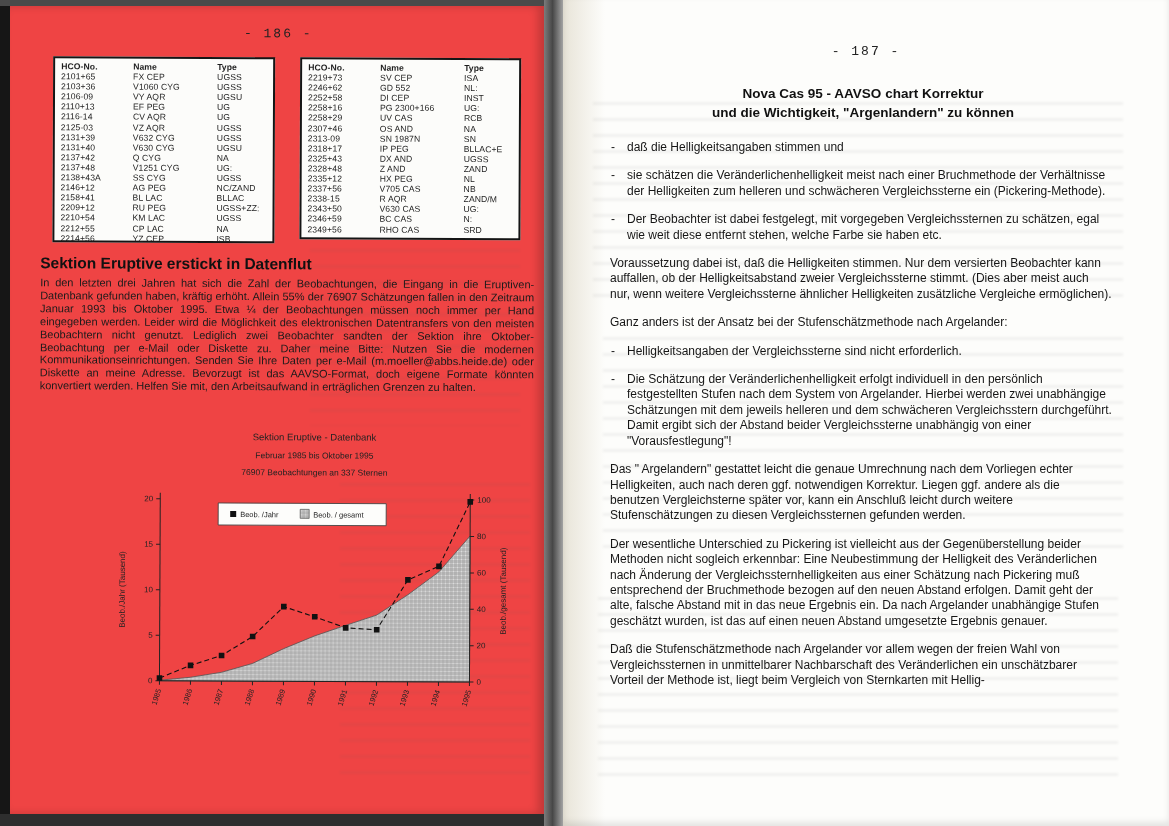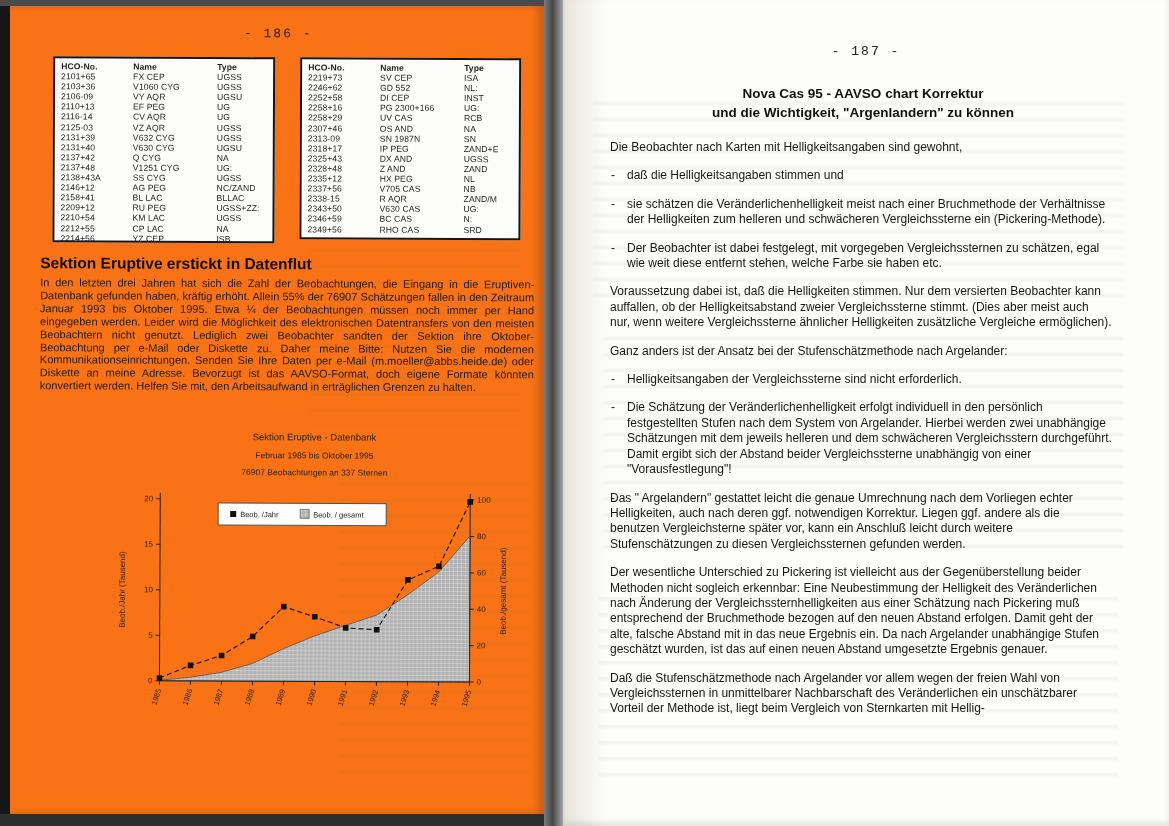--- a/index.html
+++ b/index.html
@@ -5,21 +5,21 @@
   html,body{margin:0;padding:0;background:#9a9a9a;}
   #stage{position:relative;width:1169px;height:826px;overflow:hidden;background:#8f8f8f;
          font-family:"Liberation Sans", sans-serif;color:#1d1d1d;}
   
   .edge-left{position:absolute;left:0;top:0;width:10px;height:826px;background:#161616;}
   .strip-top{position:absolute;left:0;top:0;width:590px;height:6px;background:#4a4a4a;}
   .strip-bottom{position:absolute;left:0;top:814px;width:590px;height:12px;background:#2e2e2e;}
   .gutter{position:absolute;left:544px;top:0;width:19px;height:826px;
           background:linear-gradient(90deg,#7c7c7c,#474747 45%,#a3a3a3);}
   
-  .page-left{position:absolute;left:10px;top:6px;width:534px;height:808px;background:#f97316;
+  .page-left{position:absolute;left:10px;top:6px;width:534px;height:808px;background:#ef4444;
              box-shadow:inset -6px 0 9px rgba(0,0,0,.18);}
   .page-right{position:absolute;left:563px;top:0;width:606px;height:826px;background:#fdfdfb;
               background:linear-gradient(90deg,#e8e4d8 0px,#fdfdfb 42px);
               box-shadow:inset 0 -4px 6px rgba(0,0,0,.10);}
   .tilt{position:absolute;inset:0;transform:rotate(.25deg);transform-origin:40% 40%;}
   
   .bleed{position:absolute;opacity:.07;filter:blur(1.1px);pointer-events:none;
          background:repeating-linear-gradient(180deg,transparent 0 7px,#5c5c5c 7px 10px,transparent 10px 16px);}
   
   .pgnum{position:absolute;width:100%;text-align:center;font-family:"Liberation Mono", monospace;
@@ -191,21 +191,21 @@
             <div class="vcell">NA</div>
           </div>
           <div class="vrow">
             <div class="vcell">2313-09</div>
             <div class="vcell">SN 1987N</div>
             <div class="vcell">SN</div>
           </div>
           <div class="vrow">
             <div class="vcell">2318+17</div>
             <div class="vcell">IP PEG</div>
-            <div class="vcell">ZAND+E</div>
+            <div class="vcell">BLLAC+E</div>
           </div>
           <div class="vrow">
             <div class="vcell">2325+43</div>
             <div class="vcell">DX AND</div>
             <div class="vcell">UGSS</div>
           </div>
           <div class="vrow">
             <div class="vcell">2328+48</div>
             <div class="vcell">Z AND</div>
             <div class="vcell">ZAND</div>
@@ -334,21 +334,20 @@
     <div class="bleed" style="left:30px;top:95px;width:530px;height:210px;"></div>
     <div class="bleed" style="left:40px;top:330px;width:520px;height:220px;"></div>
     <div class="bleed" style="left:35px;top:590px;width:520px;height:190px;"></div>
 
     <div class="pgnum" style="top:44px;">- 187 -</div>
     <div class="r-title">
       <div>Nova Cas 95 - AAVSO chart Korrektur</div>
       <div>und  die Wichtigkeit, "Argenlandern" zu können</div>
     </div>
     <div class="r-content" id="rp-content">
-        <div class="rp-p">Die Beobachter nach Karten mit Helligkeitsangaben sind gewohnt,</div>
         <div class="rp-li"><span class="dash">-</span><span>daß die Helligkeitsangaben stimmen und</span></div>
         <div class="rp-li"><span class="dash">-</span><span>sie schätzen die Veränderlichenhelligkeit meist nach einer Bruchmethode der Verhältnisse  der Helligkeiten zum helleren und schwächeren Vergleichssterne ein (Pickering-Methode).</span></div>
         <div class="rp-li"><span class="dash">-</span><span>Der Beobachter ist dabei  festgelegt, mit vorgegeben Vergleichssternen zu schätzen, egal wie weit diese entfernt stehen, welche Farbe sie haben etc.</span></div>
         <div class="rp-p">Voraussetzung dabei ist, daß die Helligkeiten stimmen. Nur dem versierten Beobachter kann auffallen, ob der Helligkeitsabstand zweier Vergleichssterne stimmt. (Dies aber meist auch nur, wenn weitere Vergleichssterne ähnlicher Helligkeiten zusätzliche Vergleiche ermöglichen).</div>
         <div class="rp-p">Ganz anders ist der Ansatz bei der Stufenschätzmethode nach Argelander:</div>
         <div class="rp-li"><span class="dash">-</span><span>Helligkeitsangaben der Vergleichssterne sind nicht erforderlich.</span></div>
         <div class="rp-li"><span class="dash">-</span><span>Die Schätzung der Veränderlichenhelligkeit erfolgt individuell in den persönlich festgestellten Stufen nach dem System von Argelander. Hierbei werden zwei unabhängige Schätzungen mit dem jeweils helleren und dem schwächeren Vergleichsstern durchgeführt. Damit ergibt sich der Abstand beider Vergleichssterne unabhängig von einer "Vorausfestlegung"!</span></div>
         <div class="rp-li"><span class="dash">-</span></div>
         <div class="rp-p">Das " Argelandern" gestattet leicht die genaue Umrechnung nach dem Vorliegen echter Helligkeiten, auch nach deren ggf. notwendigen Korrektur. Liegen ggf. andere als die benutzen Vergleichsterne später vor, kann ein Anschluß leicht durch weitere Stufenschätzungen zu diesen Vergleichssternen gefunden werden.</div>
         <div class="rp-p">Der wesentliche Unterschied zu Pickering ist  vielleicht aus der Gegenüberstellung beider Methoden nicht  sogleich erkennbar: Eine Neubestimmung der Helligkeit des Veränderlichen nach Änderung der Vergleichssternhelligkeiten aus einer Schätzung nach Pickering muß entsprechend der Bruchmethode bezogen auf den neuen Abstand erfolgen. Damit geht der alte, falsche Abstand mit in das neue Ergebnis ein. Da nach Argelander unabhängige Stufen geschätzt wurden, ist das auf einen neuen Abstand umgesetzte Ergebnis genauer.</div>

